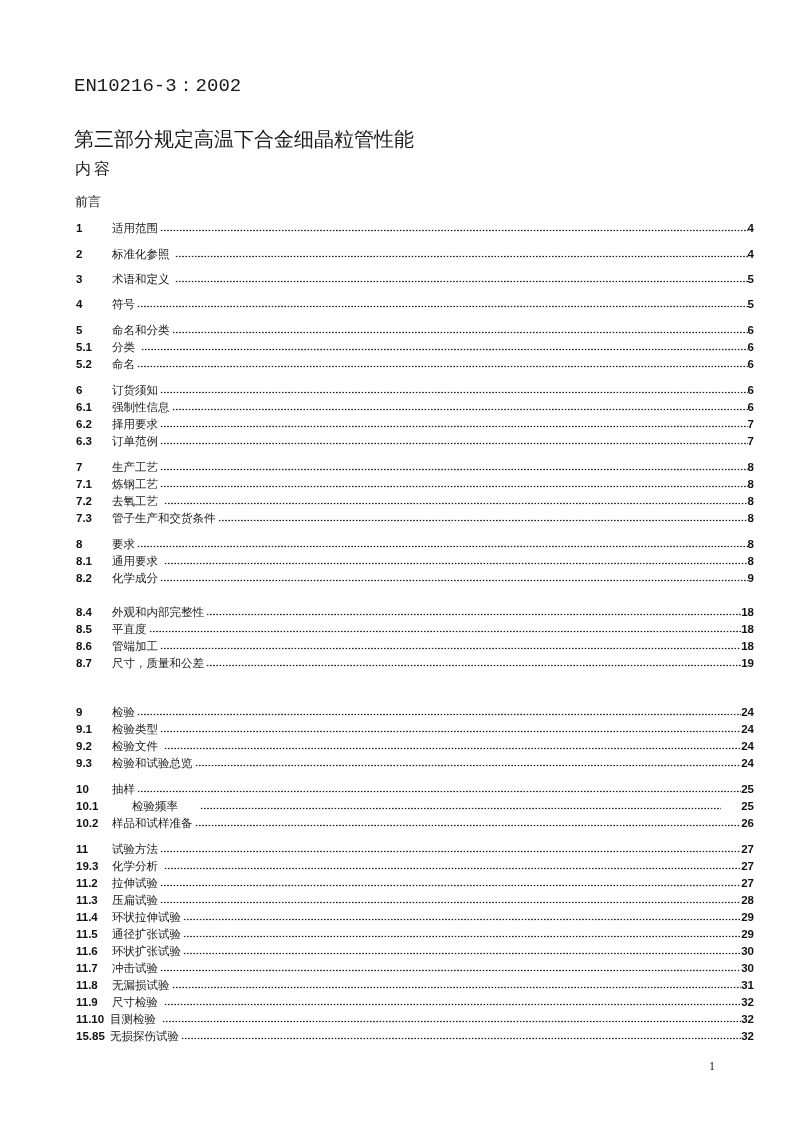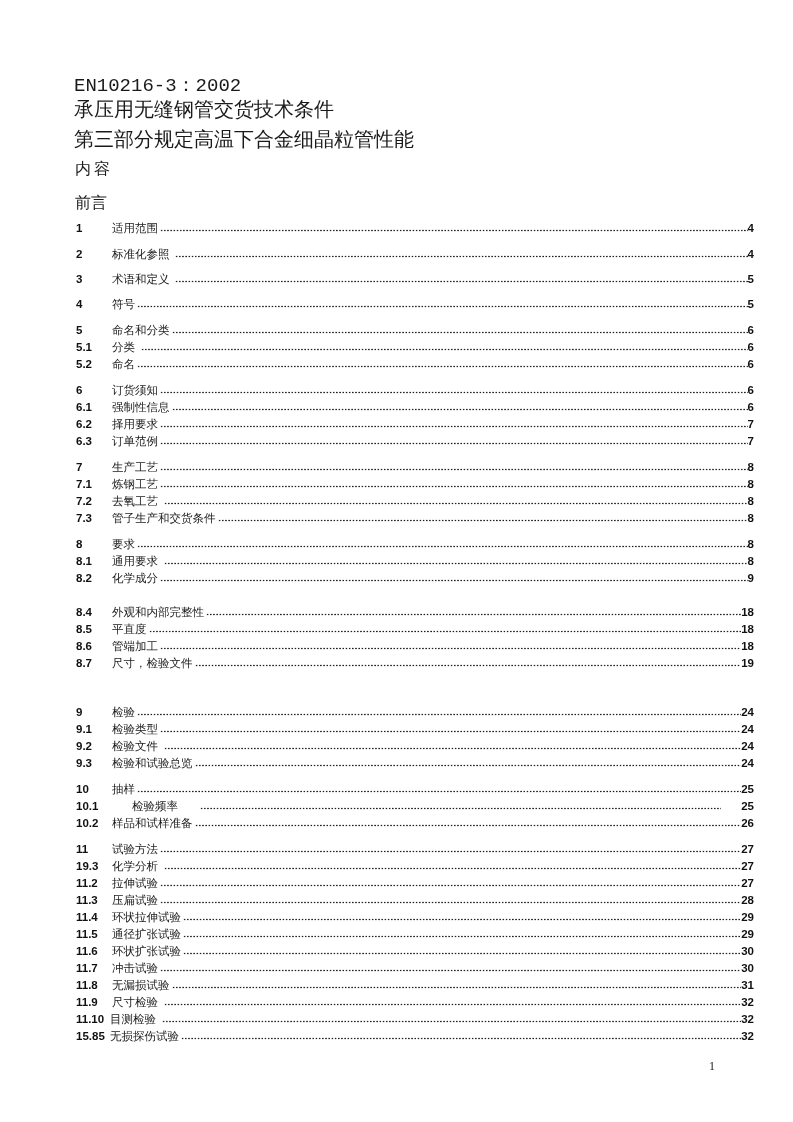--- a/index.html
+++ b/index.html
@@ -48,21 +48,21 @@
       top: 159px;
       font-size: 16px;
       font-family: "DejaVu Serif", "Liberation Serif", serif;
       letter-spacing: 3px;
       color: #1a1a1a;
     }
     .preface {
       position: absolute;
       left: 75px;
       top: 193px;
-      font-size: 16px;
+      font-size: 13px;
       font-family: "DejaVu Sans", sans-serif;
       color: #1a1a1a;
     }
     .toc {
       position: absolute;
       left: 0; top: 0;
       width: 793px;
       height: 1122px;
     }
     .toc-row {
@@ -119,21 +119,20 @@
       font-family: "Liberation Serif", "DejaVu Serif", serif;
       font-size: 12px;
       color: #222;
     }
   </style>
 </head>
 <body>
 
 <div class="page">
   <div class="title-line title-code">EN10216-3：2002</div>
-  <div class="title-line title-main">承压用无缝钢管交货技术条件</div>
   <div class="title-line title-sub">第三部分规定高温下合金细晶粒管性能</div>
   <div class="contents-heading">内容</div>
   <div class="preface">前言</div>
 
   <div class="toc" id="toc">
       <div class="toc-row" style="top: 219px;">
         <span class="toc-num">1</span>
         <span class="toc-title" style="white-space: pre;">适用范围</span>
         <span class="toc-leader"></span>
         <span class="toc-page">4</span>
@@ -253,21 +252,21 @@
         <span class="toc-page">18</span>
       </div>
       <div class="toc-row" style="top: 637px;">
         <span class="toc-num">8.6</span>
         <span class="toc-title" style="white-space: pre;">管端加工</span>
         <span class="toc-leader"></span>
         <span class="toc-page">18</span>
       </div>
       <div class="toc-row" style="top: 654px;">
         <span class="toc-num">8.7</span>
-        <span class="toc-title" style="white-space: pre;">尺寸，检验文件</span>
+        <span class="toc-title" style="white-space: pre;">尺寸，质量和公差</span>
         <span class="toc-leader"></span>
         <span class="toc-page">19</span>
       </div>
       <div class="toc-row" style="top: 703px;">
         <span class="toc-num">9</span>
         <span class="toc-title" style="white-space: pre;">检验</span>
         <span class="toc-leader"></span>
         <span class="toc-page">24</span>
       </div>
       <div class="toc-row" style="top: 720px;">

